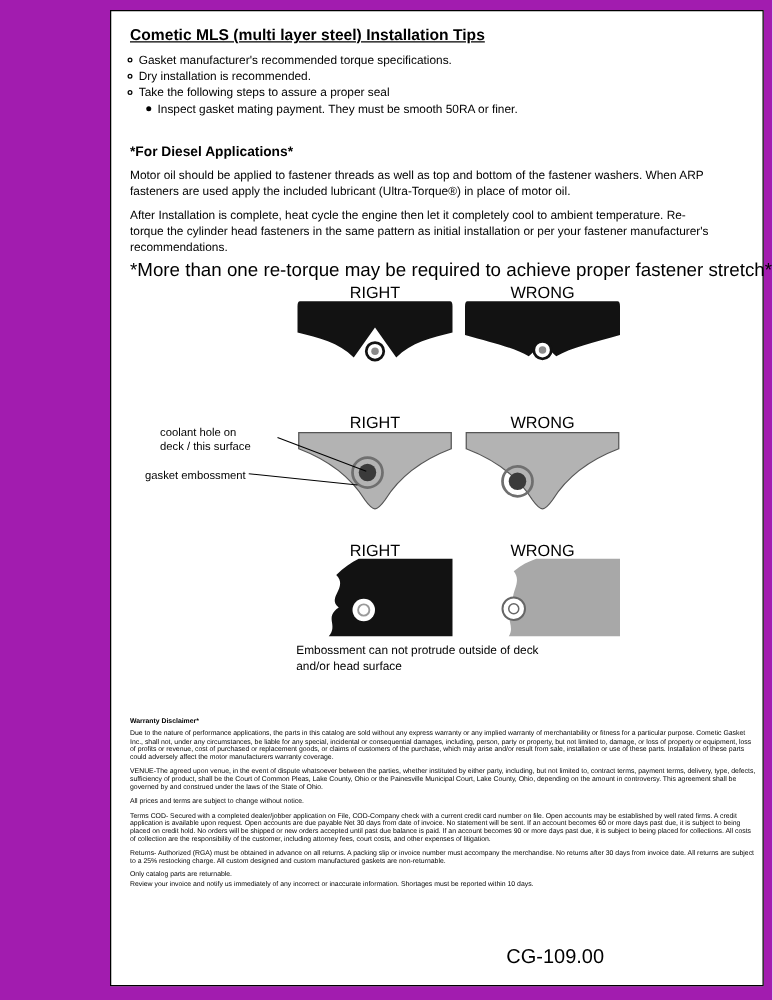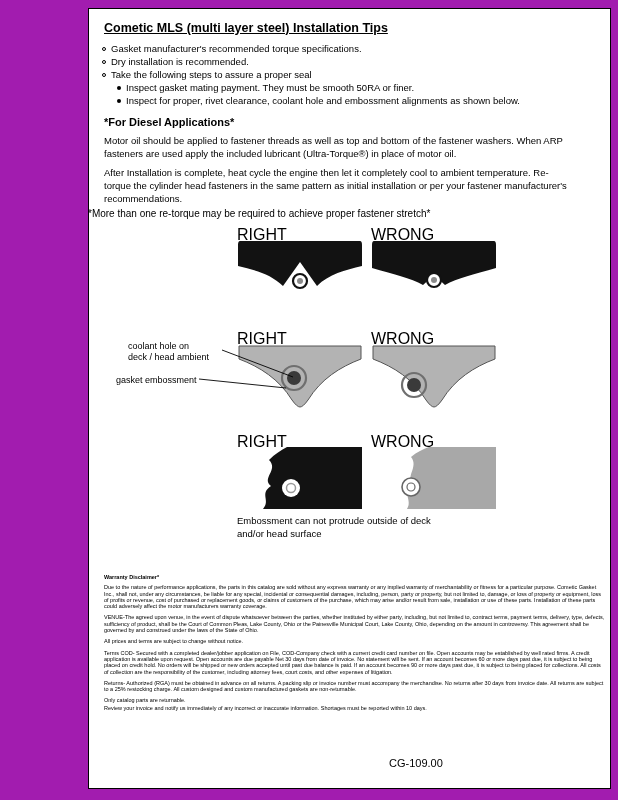--- a/index.html
+++ b/index.html
@@ -19,62 +19,59 @@
     font-size:12.5px; font-weight:bold; text-decoration:underline;
     white-space:nowrap;
   }
 
   .tip { position:absolute; font-size:9.5px; white-space:nowrap; }
   .o-marker { display:inline-block; width:4px; height:4px; border:1px solid #000; border-radius:50%; margin-right:5px; vertical-align:1px; }
   .f-marker { display:inline-block; width:4px; height:4px; background:#000; border-radius:50%; margin-right:5px; vertical-align:1px; }
 
   .diesel-heading { left:104px; top:116px; font-size:11px; font-weight:bold; white-space:nowrap; }
   .para { position:absolute; left:104px; width:468px; font-size:9.5px; line-height:13px; }
-  .note { left:88px; top:208px; font-size:10px; white-space:nowrap; }
+  .note { left:104px; top:208px; font-size:15px; white-space:nowrap; }
 
-  .col-hdr { position:absolute; width:126px; font-size:16px; }
+  .col-hdr { position:absolute; width:126px; text-align:center; font-size:13px; }
   .diag { position:absolute; width:126px; }
   .diag svg { display:block; width:126px; }
   .caption { position:absolute; left:237px; font-size:9.5px; line-height:13px; }
 
   .lbl-coolant { left:128px; top:341px; width:96px; font-size:9px; line-height:10.5px; }
   .lbl-coolant span { display:block; }
   .lbl-emboss { left:116px; top:375px; font-size:9px; white-space:nowrap; }
 
   .connector-overlay { position:absolute; left:0; top:0; width:618px; height:800px; pointer-events:none; }
 
   .warranty { position:absolute; left:104px; top:574px; width:502px; font-size:5.5px; line-height:6.3px; }
   .warranty .w-head { font-weight:bold; margin-bottom:4px; }
   .warranty p { margin-bottom:5px; }
   .warranty .fn { margin-bottom:1px; }
 
-  .footer-code { left:389px; top:757px; font-size:11px; white-space:nowrap; }
+  .footer-code { left:405px; top:757px; font-size:16px; white-space:nowrap; }
 </style>
 </head>
 <body>
 
 <div id="page">
   <div class="frame"></div>
 
   <div class="abs title">Cometic MLS (multi layer steel) Installation Tips</div>
 
   <div class="tip" style="left:102px; top:43px;">
     <span class="o-marker"></span><span>Gasket manufacturer's recommended torque specifications.</span>
   </div>
   <div class="tip" style="left:102px; top:56px;">
     <span class="o-marker"></span><span>Dry installation is recommended.</span>
   </div>
   <div class="tip" style="left:102px; top:69px;">
     <span class="o-marker"></span><span>Take the following steps to assure a proper seal</span>
   </div>
   <div class="tip" style="left:117px; top:82px;">
     <span class="f-marker"></span><span>Inspect gasket mating payment.  They must be smooth 50RA or finer.</span>
-  </div>
-  <div class="tip" style="left:117px; top:95px;">
-    <span class="f-marker"></span><span>Inspect for proper, rivet clearance, coolant hole and embossment alignments as shown below.</span>
   </div>
 
   <div class="abs diesel-heading">*For Diesel Applications*</div>
   <div class="para" style="top:134px;">Motor oil should be applied to fastener threads as well as top and bottom of the fastener washers. When ARP fasteners are used apply the included lubricant (Ultra-Torque®) in place of motor oil.</div>
   <div class="para" style="top:166px;">After Installation is complete, heat cycle the engine then let it completely cool to ambient temperature. Re-torque the cylinder head fasteners in the same pattern as initial installation or per your fastener manufacturer's recommendations.</div>
   <div class="abs note">*More than one re-torque may be required to achieve proper fastener stretch*</div>
 
   <div class="col-hdr" style="left:237px; top:226px;">RIGHT</div>
   <div class="col-hdr" style="left:371px; top:226px;">WRONG</div>
   <div class="diag" style="left:237px; top:240px;">
@@ -90,21 +87,21 @@
       <circle cx="63" cy="40" r="7" fill="#ffffff" stroke="#121212" stroke-width="2.2"></circle>
       <circle cx="63" cy="40" r="3" fill="#8a8a8a"></circle>
     </svg>
   </div>
 
   <div class="col-hdr" style="left:237px; top:330px;">RIGHT</div>
   <div class="col-hdr" style="left:371px; top:330px;">WRONG</div>
 
   <div class="abs lbl-coolant">
     <span>coolant hole on</span>
-    <span>deck / head ambient</span>
+    <span>deck / this surface</span>
   </div>
   <div class="abs lbl-emboss">gasket embossment</div>
 
   <div class="diag" style="left:237px; top:344px;">
     <svg viewBox="0 0 126 66">
       <path d="M2,2 H124 V15 C103,23 84,35 71,56 Q66,63 63,63 Q60,63 55,56 C42,35 23,23 2,15 Z" fill="#b3b3b3" stroke="#555555" stroke-width="1"></path>
       <circle cx="57" cy="34" r="12" fill="none" stroke="#6f6f6f" stroke-width="2.2"></circle>
       <circle cx="57" cy="34" r="7" fill="#3a3a3a"></circle>
     </svg>
   </div>

